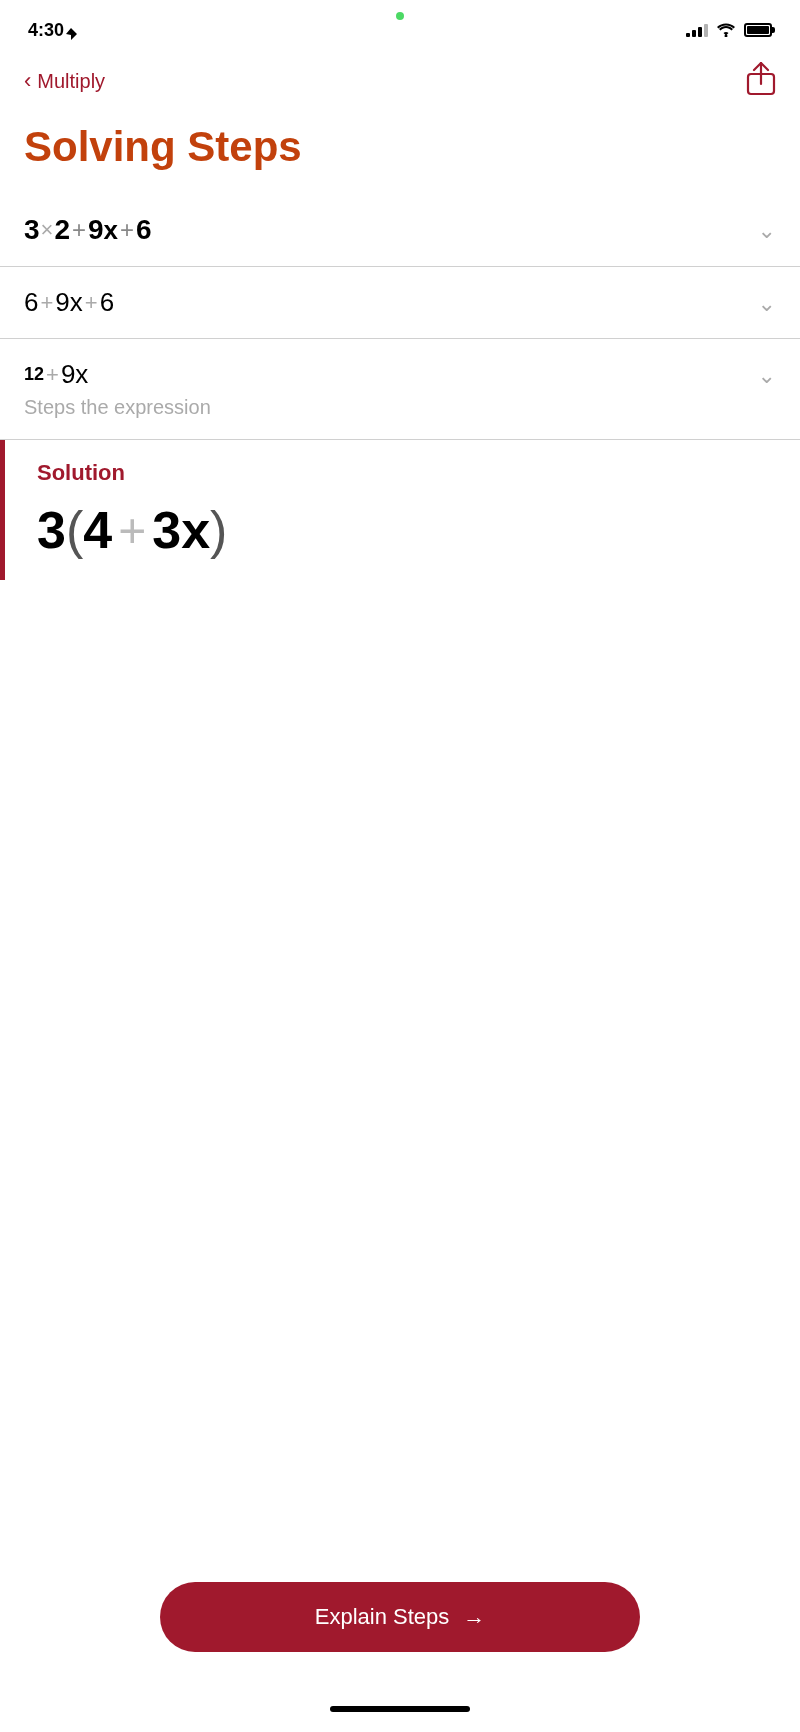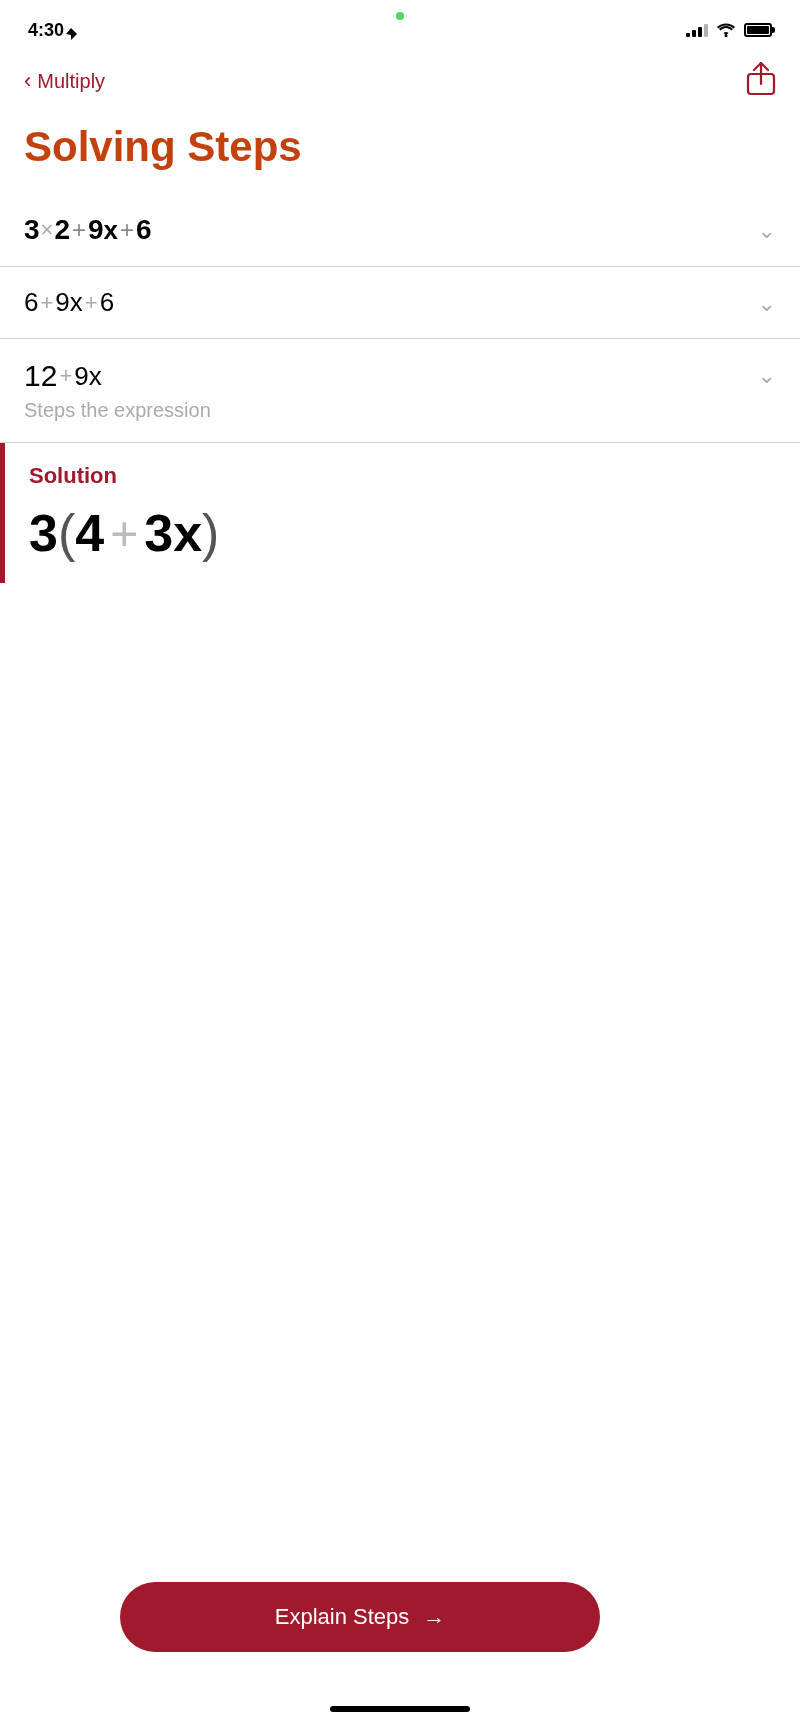--- a/index.html
+++ b/index.html
@@ -174,21 +174,21 @@
     }
 
     .step-label {
       font-size: 20px;
       color: #aaa;
       margin-top: 6px;
     }
 
     
     .solution-section {
-      padding: 20px 24px 20px 24px;
+      padding: 20px 24px 20px 32px;
       border-left: 5px solid #a0192d;
       margin-left: 0;
       margin-top: 0;
     }
 
     .solution-label {
       font-size: 22px;
       font-weight: 700;
       color: #a0192d;
       margin-bottom: 14px;
@@ -227,22 +227,22 @@
     }
 
     
     .explain-btn-container {
       position: absolute;
       bottom: 80px;
       left: 50%;
       transform: translateX(-50%);
       width: 100%;
       display: flex;
-      justify-content: flex-start;
-      padding: 0 120px;
+      justify-content: center;
+      padding: 0 80px;
     }
 
     .explain-btn {
       background: #a0192d;
       color: #fff;
       border: none;
       border-radius: 50px;
       padding: 22px 50px;
       font-size: 22px;
       font-weight: 500;
@@ -372,21 +372,21 @@
         <span style="color:#aaa; font-size:22px; margin:0 2px; font-weight:400;">+</span>
         <span style="font-weight:500; font-size:26px;">6</span>
       </div>
       <span class="chevron-down">⌄</span>
     </div>
   </div>
 
   <div class="step-item">
     <div class="step-row">
       <div class="step-expression">
-        <span style="font-weight:400; font-size:30px;">12</span>
+        <span style="font-weight:700; font-size:18px;">12</span>
         <span style="color:#aaa; font-size:22px; margin:0 2px; font-weight:400;">+</span>
         <span style="font-weight:500; font-size:26px;">9</span>
         <span style="font-weight:500; font-size:26px;">x</span>
       </div>
       <span class="chevron-down">⌄</span>
     </div>
     <div class="step-label">Steps the expression</div>
   </div>
 
   <div class="solution-section">

